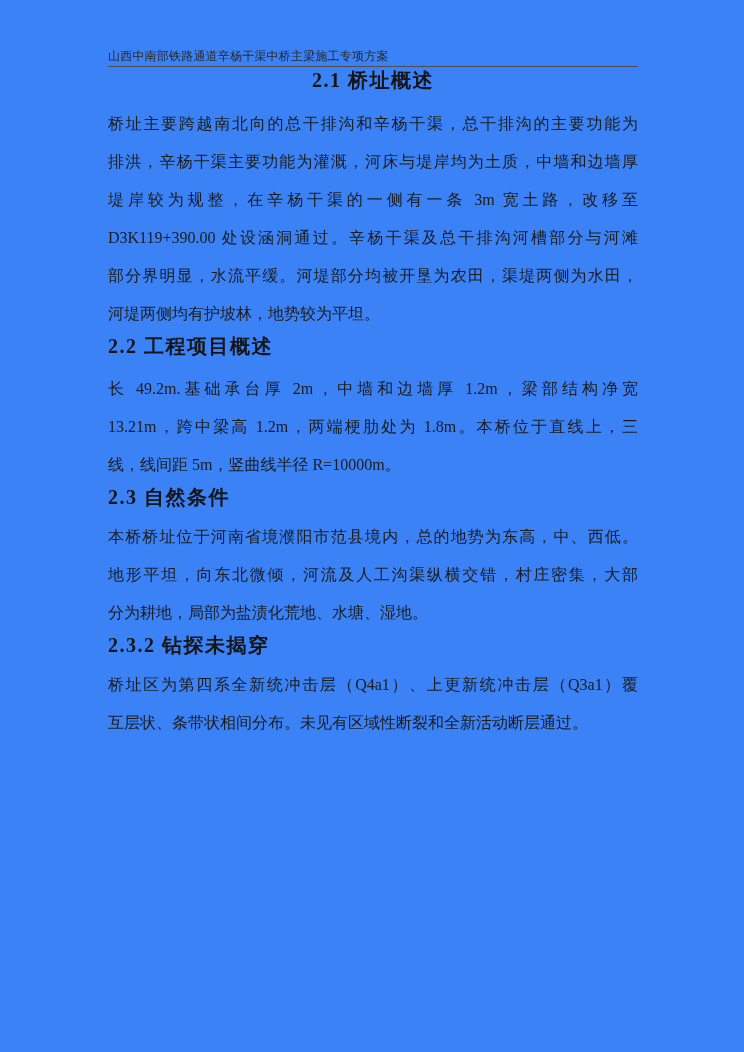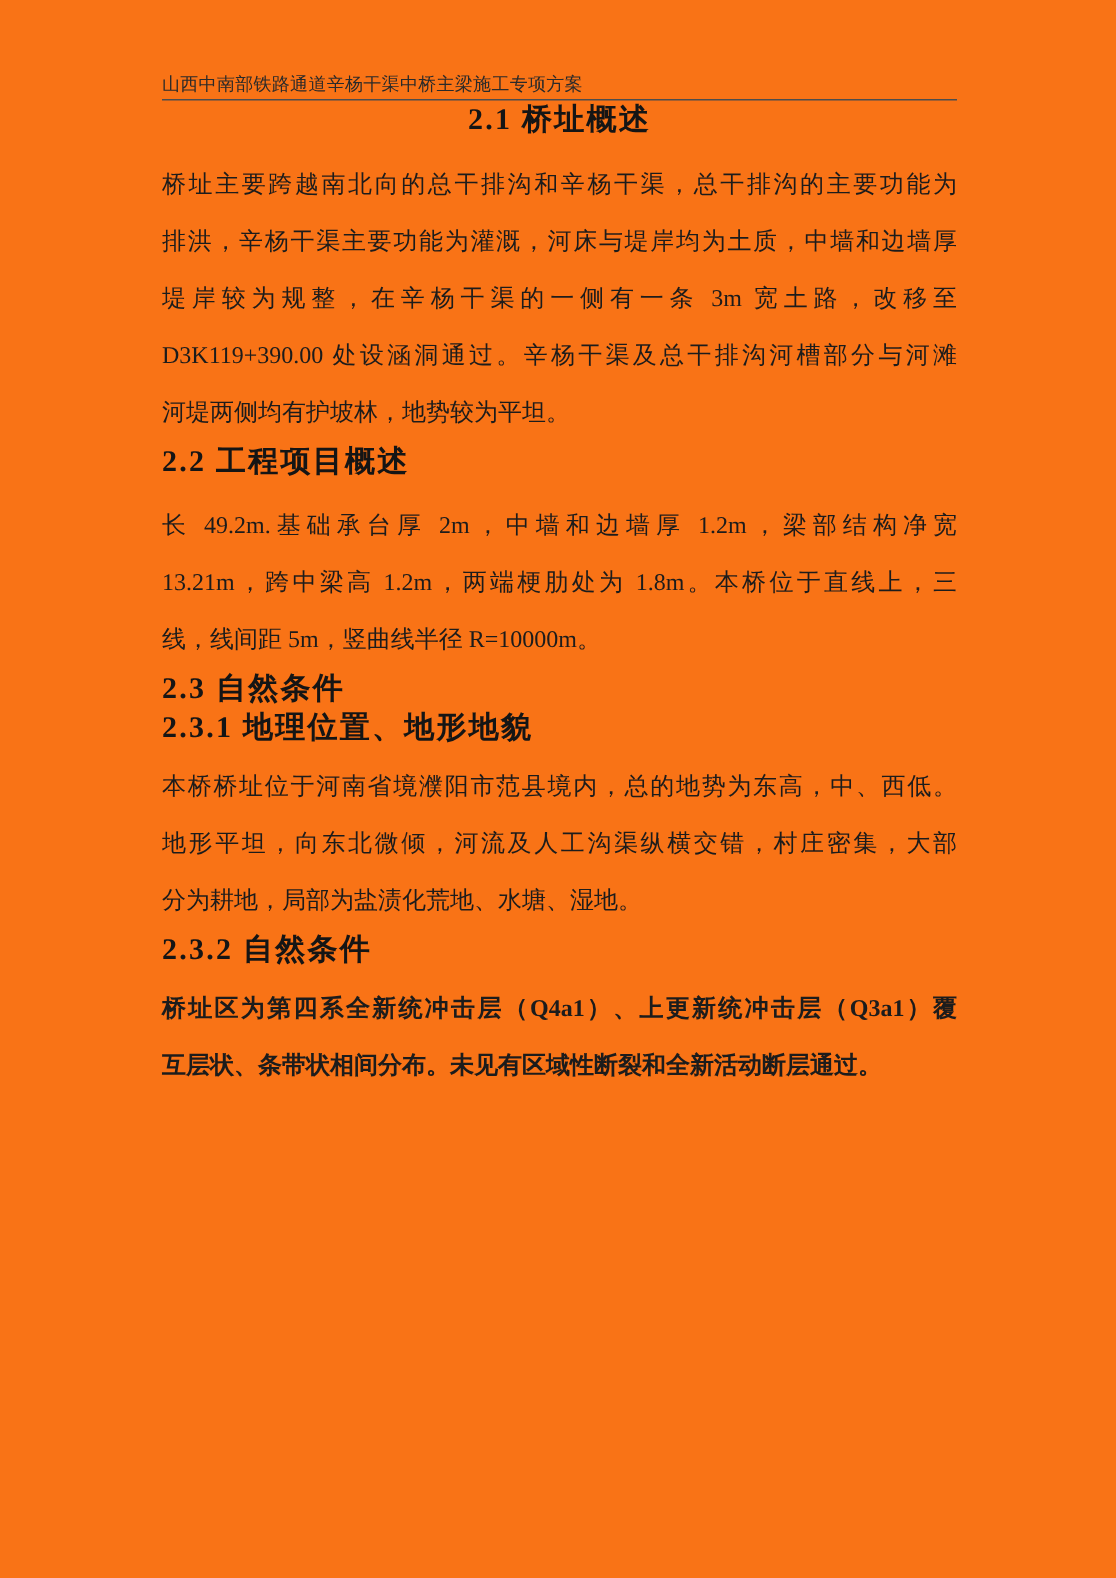--- a/index.html
+++ b/index.html
@@ -1,20 +1,20 @@
 <!DOCTYPE html>
 <html lang="zh"><head>
 <meta charset="utf-8">
 <style>
   html, body { margin: 0; padding: 0; background: #ffffff; }
   .page {
     position: relative;
     width: 744px;
     height: 1052px;
-    background: #f97316;
+    background: #3b82f6;
     font-family: "Liberation Serif", "DejaVu Serif", serif;
     color: #1c1c1c;
     overflow: hidden;
   }
   .content {
     position: absolute;
     top: 0;
     left: 108px;
     width: 530px;
   }
@@ -50,68 +50,68 @@
   
   .h-s1 { margin-top: 28px; text-align: center; }
   .p-s1 { margin-top: 12px; }
   .h-s2 { margin-top: 5px; }
   .p-s2 { margin-top: 11px; }
   .h-s3 { margin-top: 8px; }
   .p-s3 { margin-top: 0; }
   .h-s4 { margin-top: 12px; }
   .p-s4 { margin-top: 8px; }
   .h-s5 { margin-top: 9px; }
-  .p-s5 { margin-top: 8px; font-weight: bold; }
+  .p-s5 { margin-top: 8px; }
 </style>
 </head>
 <body>
 
 <div class="page">
   <div class="content">
 
     <header class="doc-header">
       <span>山西中南部铁路通道辛杨干渠中桥主梁施工专项方案</span>
     </header>
 
     <section>
       <h2 class="s-heading h-s1">2.1 桥址概述</h2>
       <div class="para p-s1">
           <div class="line">桥址主要跨越南北向的总干排沟和辛杨干渠，总干排沟的主要功能为</div>
           <div class="line">排洪，辛杨干渠主要功能为灌溉，河床与堤岸均为土质，中墙和边墙厚</div>
           <div class="line">堤岸较为规整，在辛杨干渠的一侧有一条 3m 宽土路，改移至</div>
           <div class="line">D3K119+390.00 处设涵洞通过。辛杨干渠及总干排沟河槽部分与河滩</div>
+          <div class="line">部分界明显，水流平缓。河堤部分均被开垦为农田，渠堤两侧为水田，</div>
           <div class="line last">河堤两侧均有护坡林，地势较为平坦。</div>
         </div>
     </section>
 
     <section>
       <h2 class="s-heading h-s2">2.2 工程项目概述</h2>
       <div class="para p-s2">
           <div class="line">长 49.2m.基础承台厚 2m，中墙和边墙厚 1.2m，梁部结构净宽</div>
           <div class="line">13.21m，跨中梁高 1.2m，两端梗肋处为 1.8m。本桥位于直线上，三</div>
           <div class="line last">线，线间距 5m，竖曲线半径 R=10000m。</div>
         </div>
     </section>
 
     <section>
       <h2 class="s-heading h-s3">2.3 自然条件</h2>
       <div class="para p-s3"></div>
     </section>
 
     <section>
-      <h2 class="s-heading h-s4">2.3.1 地理位置、地形地貌</h2>
       <div class="para p-s4">
           <div class="line">本桥桥址位于河南省境濮阳市范县境内，总的地势为东高，中、西低。</div>
           <div class="line">地形平坦，向东北微倾，河流及人工沟渠纵横交错，村庄密集，大部</div>
           <div class="line last">分为耕地，局部为盐渍化荒地、水塘、湿地。</div>
         </div>
     </section>
 
     <section>
-      <h2 class="s-heading h-s5">2.3.2 自然条件</h2>
+      <h2 class="s-heading h-s5">2.3.2 钻探未揭穿</h2>
       <div class="para p-s5">
           <div class="line">桥址区为第四系全新统冲击层（Q4a1）、上更新统冲击层（Q3a1）覆</div>
           <div class="line last">互层状、条带状相间分布。未见有区域性断裂和全新活动断层通过。</div>
         </div>
     </section>
 
   </div>
 </div>
 
 </body></html>

